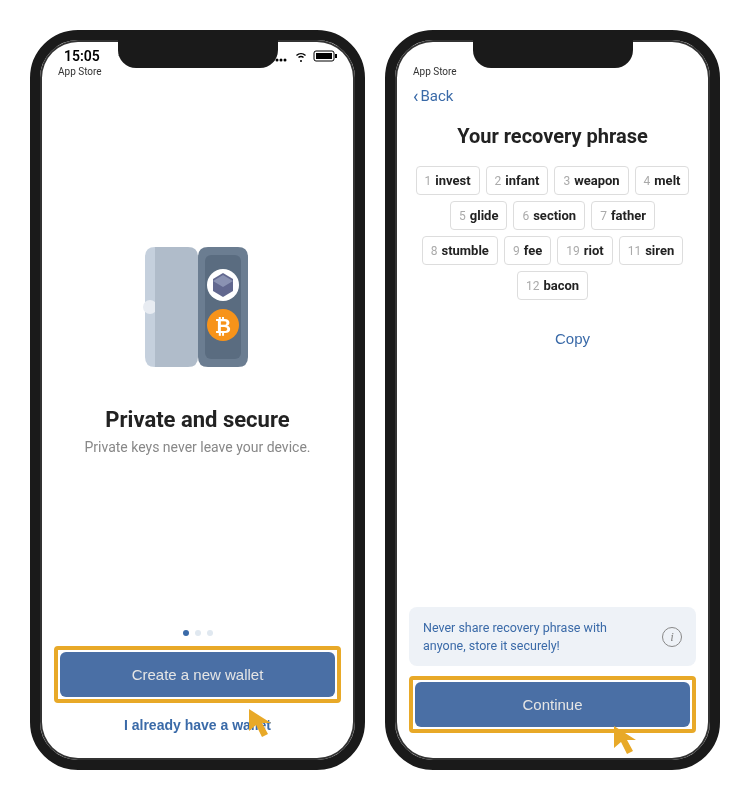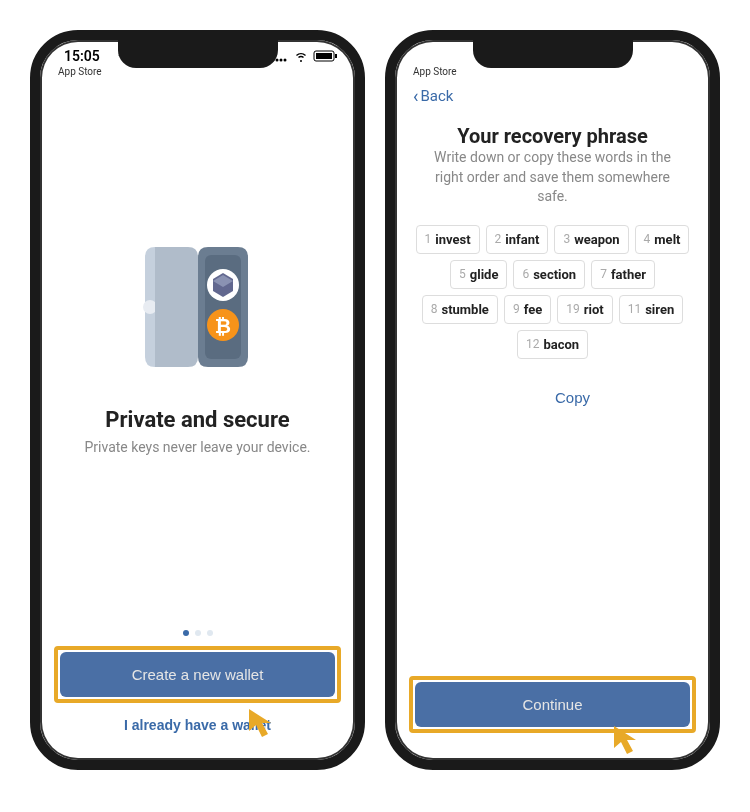--- a/index.html
+++ b/index.html
@@ -232,21 +232,20 @@
 
   <div class="screen-content">
     <div class="back-row">
       <span class="chevron">‹</span>
       <span>Back</span>
     </div>
 
     <div class="screen2-top">
       <div class="recovery-head">
         <div class="title">Your recovery phrase</div>
-        <div class="subtitle">Write down or copy these words in the right order and save them somewhere safe.</div>
       </div>
 
       <div class="words-grid" id="words-grid">
           <div class="word-chip">
             <span class="word-num">1</span>
             <span class="word-text">invest</span>
           </div>
           <div class="word-chip">
             <span class="word-num">2</span>
             <span class="word-text">infant</span>
@@ -289,20 +288,24 @@
           </div>
           <div class="word-chip">
             <span class="word-num">12</span>
             <span class="word-text">bacon</span>
           </div>
         </div>
 
       <button class="copy-btn">Copy</button>
     </div>
 
+    <div class="warning-box">
+      <div class="warning-text">Never share recovery phrase with anyone, store it securely!</div>
+      <div class="info-icon">i</div>
+    </div>
 
     <div class="highlight-border">
       <button class="primary-btn">Continue</button>
     </div>
   </div>
 
   <svg class="cursor-arrow" style="left:215px; top:682px;" viewBox="0 0 36 36">
     <path d="M 4 4 L 4 26 L 11 20 L 17 32 L 23 29 L 17 18 L 26 18 Z" fill="#e8a928"></path>
   </svg>
 </div>

